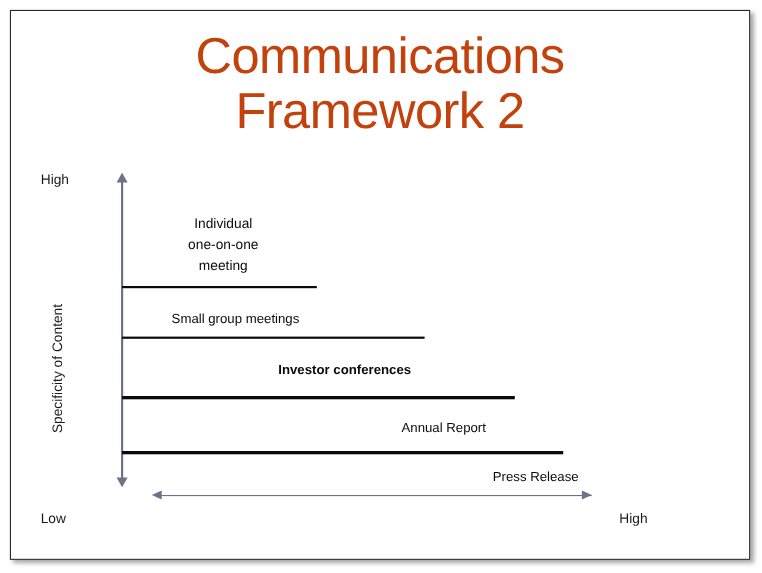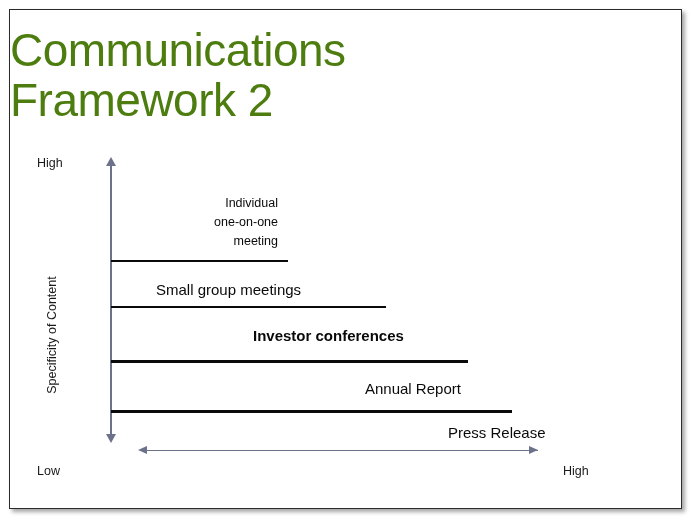--- a/index.html
+++ b/index.html
@@ -34,26 +34,27 @@
     width: 671px;
     height: 498px;
   }
 
   
   #slide-title {
     position: absolute;
     left: 0px;
     top: 15px;
     width: 671px;
+    text-align: center;
     font-family: "Liberation Sans", sans-serif;
     font-size: 46px;
     line-height: 50px;
     font-weight: 300;
     letter-spacing: -0.5px;
-    color: #4d7c0f;
+    color: #c2410c;
     white-space: pre-line;
   }
 
   
   .v-axis-line {
     position: absolute;
     left: 100px;
     top: 155px;
     width: 2px;
     height: 272px;
@@ -139,30 +140,30 @@
   .bar {
     position: absolute;
     left: 101px;
     background: #0a0a0a;
   }
 
   
   .item-label {
     position: absolute;
     font-family: "Liberation Sans", sans-serif;
-    font-size: 15px;
+    font-size: 12px;
     line-height: 18px;
     color: #0a0a0a;
     white-space: pre-line;
   }
   #item-label-0 {
     left: 118px;
     top: 184px;
     width: 150px;
-    text-align: right;
+    text-align: center;
     font-size: 12.5px;
     line-height: 19px;
   }
   #item-label-1 { left: 146px; top: 271px; }
   #item-label-2 { left: 243px; top: 317px; font-weight: bold; }
   #item-label-3 { left: 355px; top: 370px; }
   #item-label-4 { left: 421px; top: 414px; margin-left: 17px; }
 </style>
 </head>
 <body>

